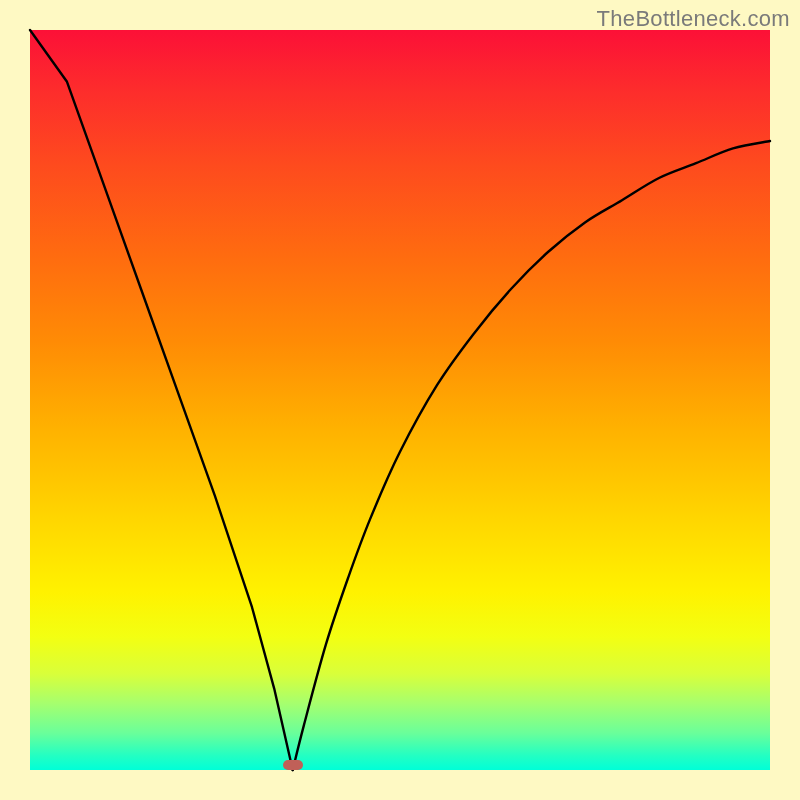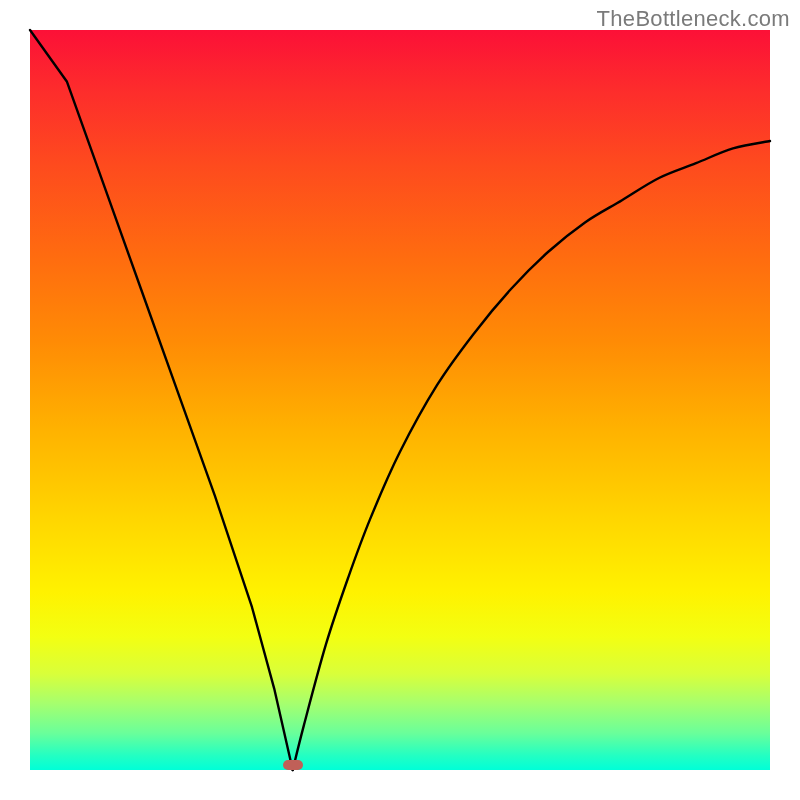--- a/index.html
+++ b/index.html
@@ -8,21 +8,21 @@
     width: 800px;
     height: 800px;
     background: #000;
     overflow: hidden;
     font-family: Arial, Helvetica, sans-serif;
   }
   .frame {
     position: relative;
     width: 800px;
     height: 800px;
-    background: #ffffff;
+    background: #fef9c3;
   }
   .plot-area {
     position: absolute;
     left: 30px;
     top: 30px;
     width: 740px;
     height: 740px;
     
     background: linear-gradient(to bottom,
       #fc1037 0%,

